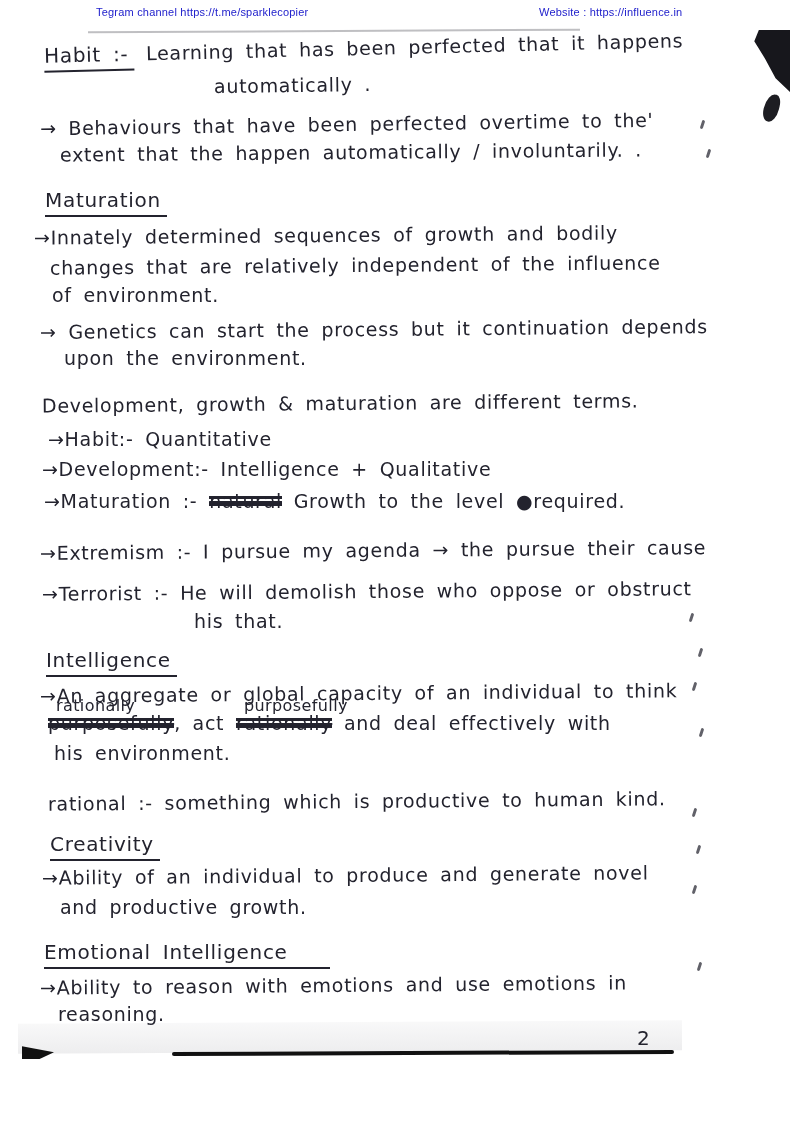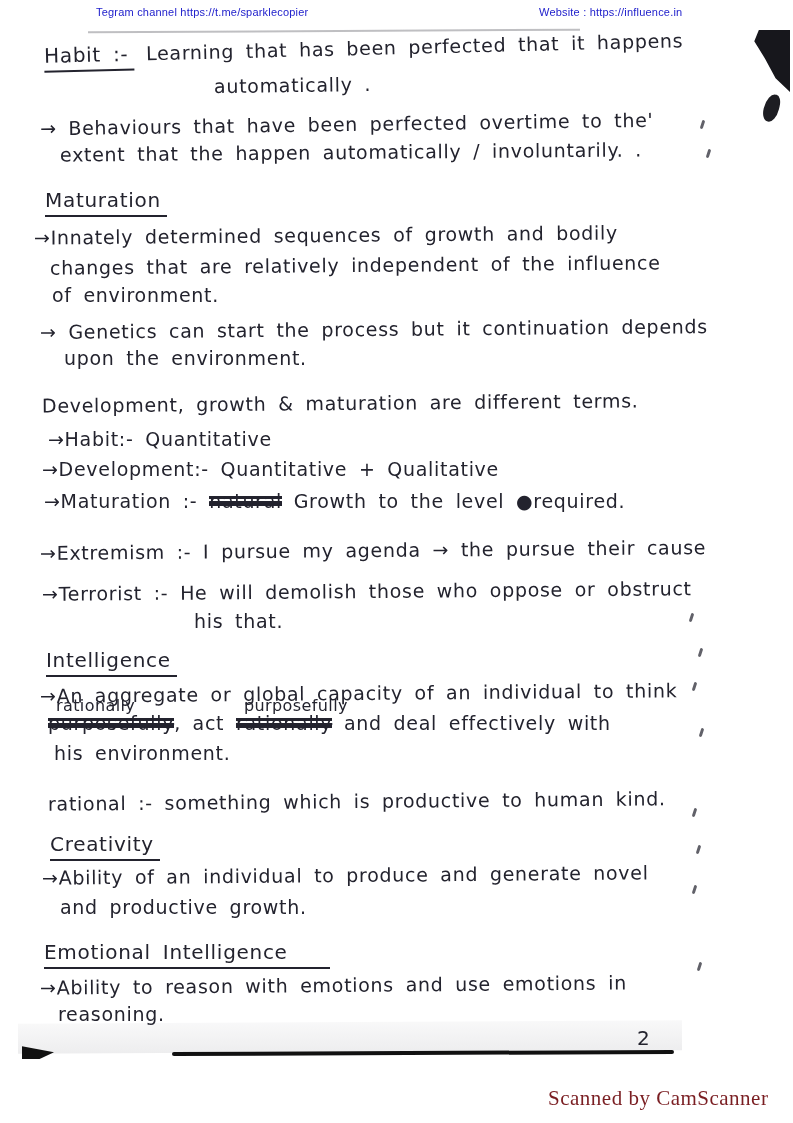--- a/index.html
+++ b/index.html
@@ -122,21 +122,21 @@
   </div>
   <div class="hw tilt-c" style="left:34px;top:224px;">→Innately determined sequences of growth and bodily</div>
   <div class="hw tilt-c" style="left:50px;top:254px;">changes that are relatively independent of the influence</div>
   <div class="hw" style="left:52px;top:284px;">of environment.</div>
 
   <div class="hw tilt-c" style="left:40px;top:318px;">→ Genetics can start the process but it continuation depends</div>
   <div class="hw" style="left:64px;top:347px;">upon the environment.</div>
 
   <div class="hw tilt-c" style="left:42px;top:392px;">Development, growth &amp; maturation are different terms.</div>
   <div class="hw" style="left:48px;top:428px;">→Habit:- Quantitative</div>
-  <div class="hw" style="left:42px;top:458px;">→Development:- Quantitative + Qualitative</div>
+  <div class="hw" style="left:42px;top:458px;">→Development:- Intelligence + Qualitative</div>
   <div class="hw" style="left:44px;top:490px;">
     <span>→Maturation :- </span><span class="scribble">natural</span><span> Growth to the level ●required.</span>
   </div>
 
   <div class="hw tilt-c" style="left:40px;top:539px;">→Extremism :- I pursue my agenda → the pursue their cause</div>
   <div class="hw tilt-c" style="left:42px;top:580px;">→Terrorist :- He will demolish those who oppose or obstruct</div>
   <div class="hw" style="left:194px;top:610px;">his that.</div>
 
   <div class="hw" style="left:46px;top:648px;">
     <span class="uline heading">Intelligence</span>
@@ -174,15 +174,14 @@
   <div class="tick" style="left:693px;top:808px;"></div>
   <div class="tick" style="left:697px;top:845px;"></div>
   <div class="tick" style="left:693px;top:885px;"></div>
   <div class="tick" style="left:698px;top:962px;"></div>
 
   <div class="bottom-band"></div>
   <div class="page-number">2</div>
   <div class="bottom-edge"></div>
   <div class="bottom-corner"></div>
 
-  <div class="watermark">Scanned by CamScanner</div>
 
 </div>
 
 </body></html>

